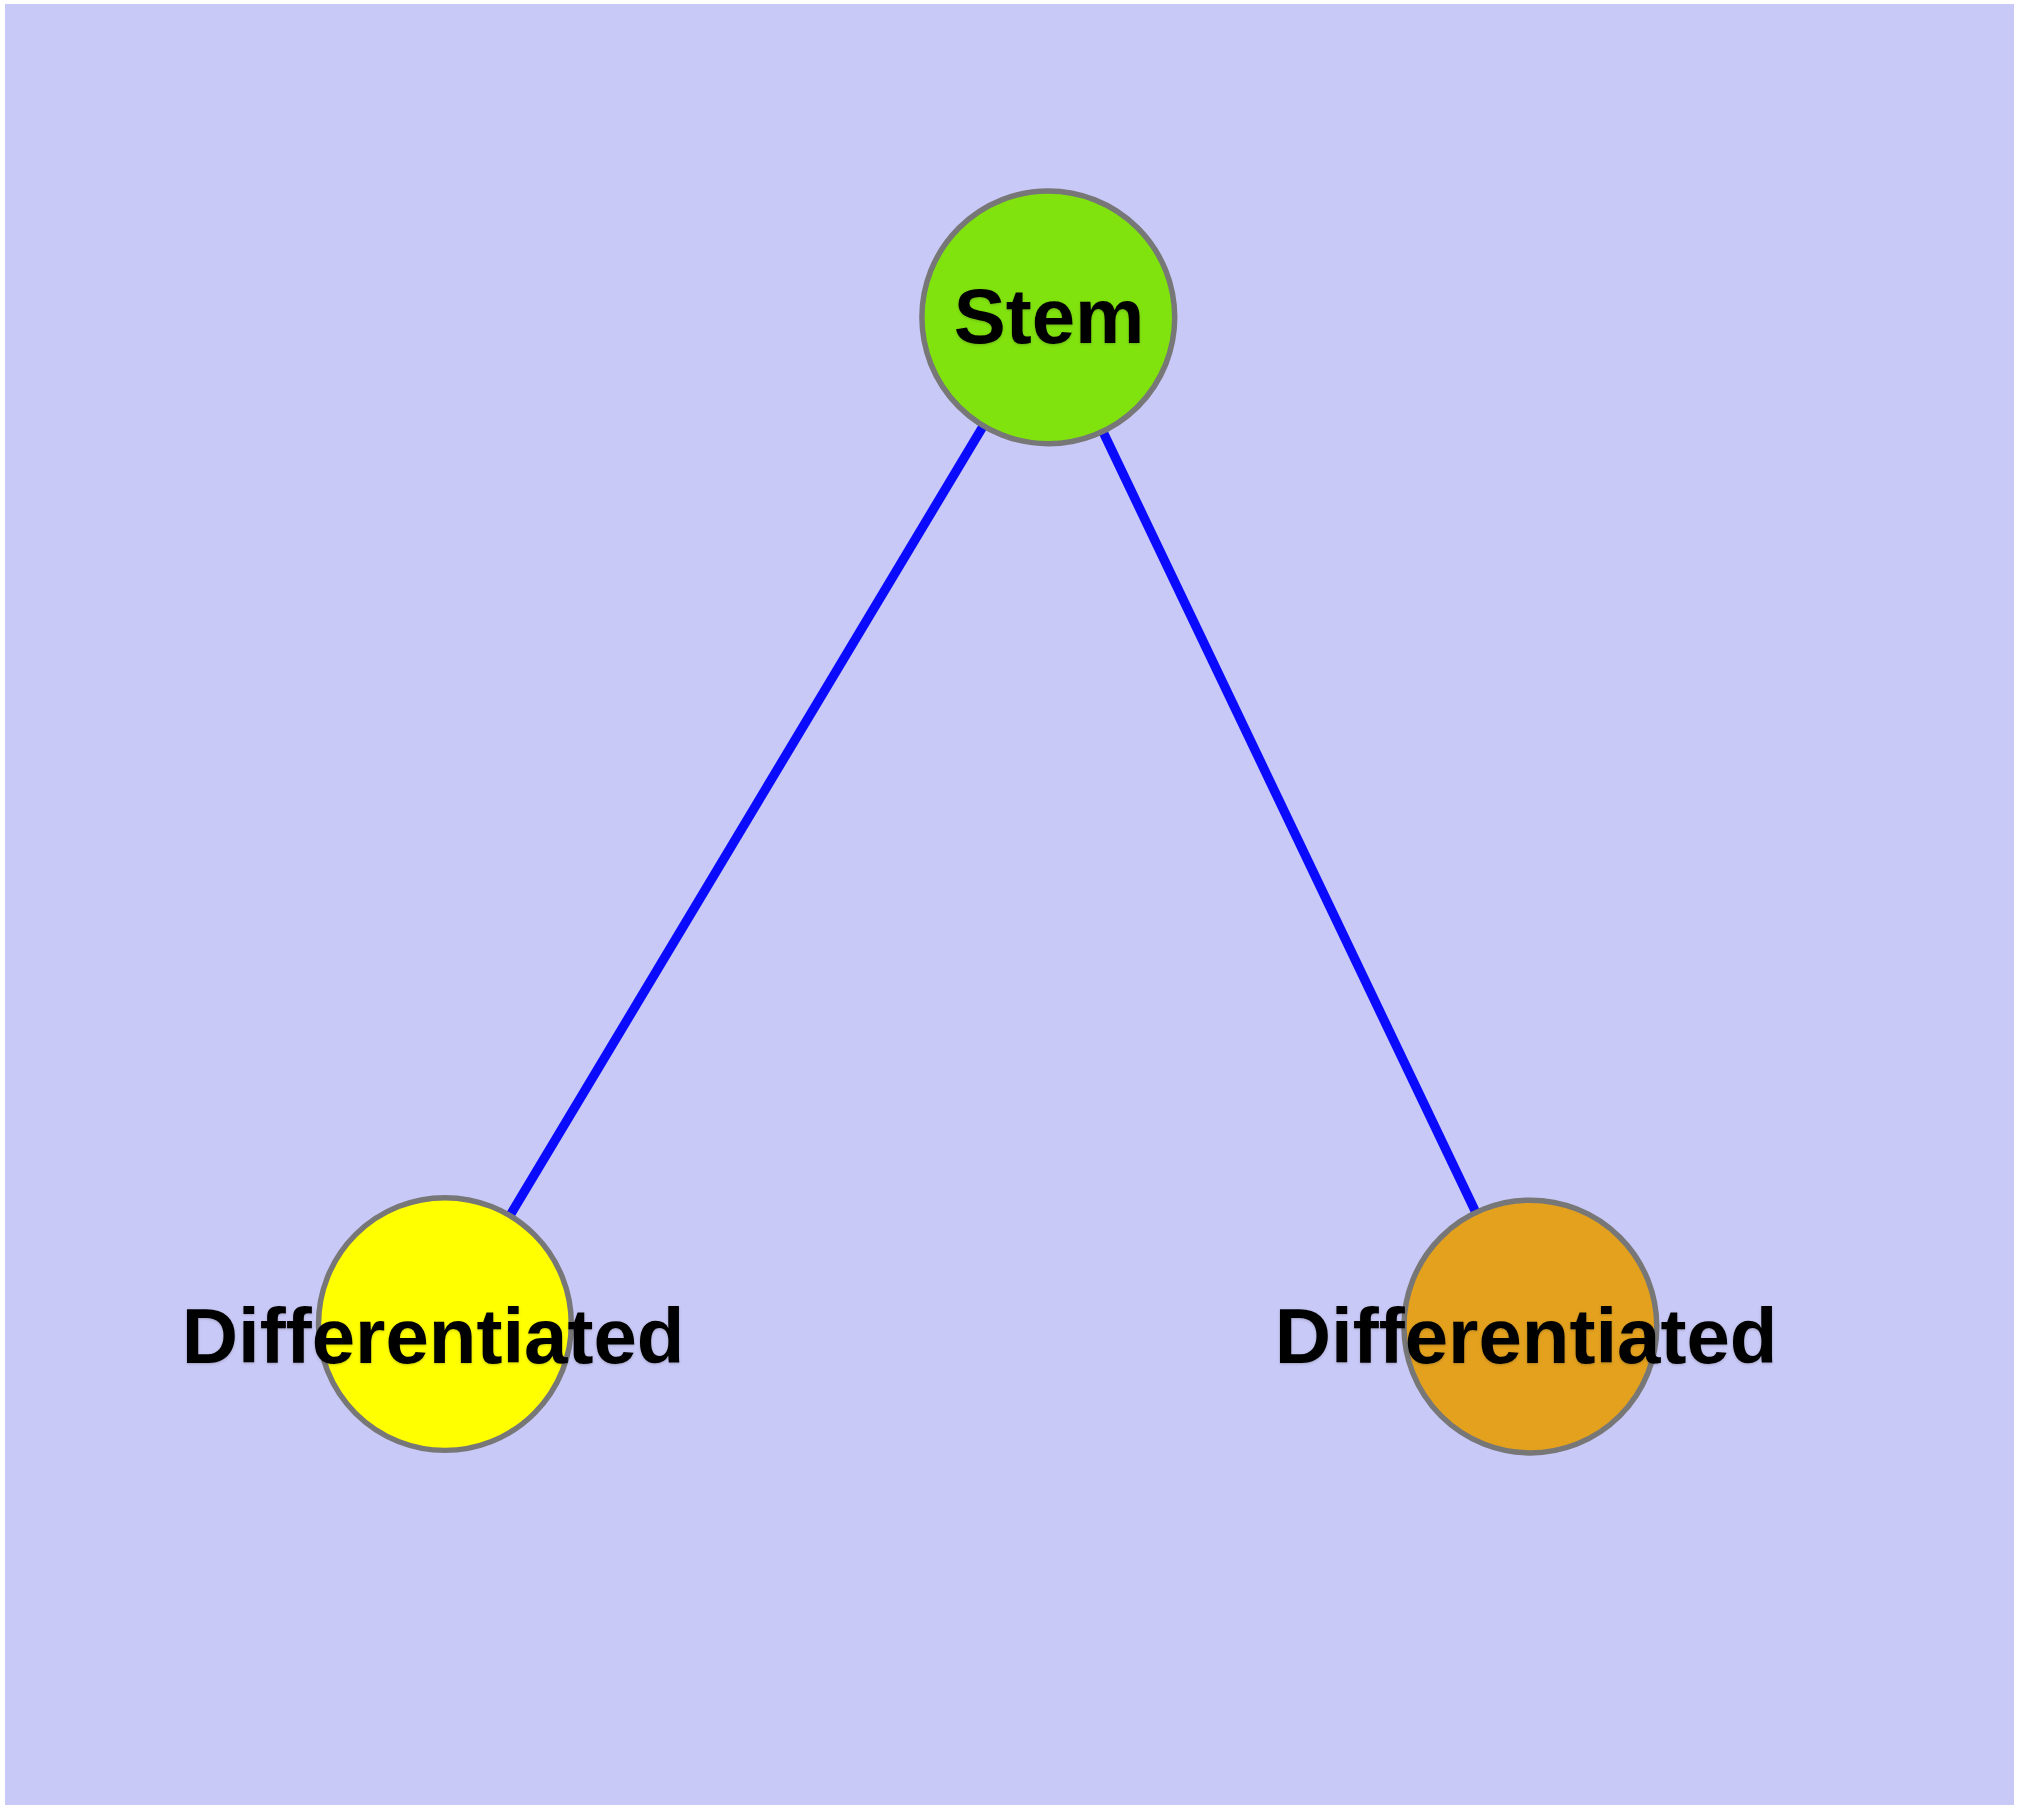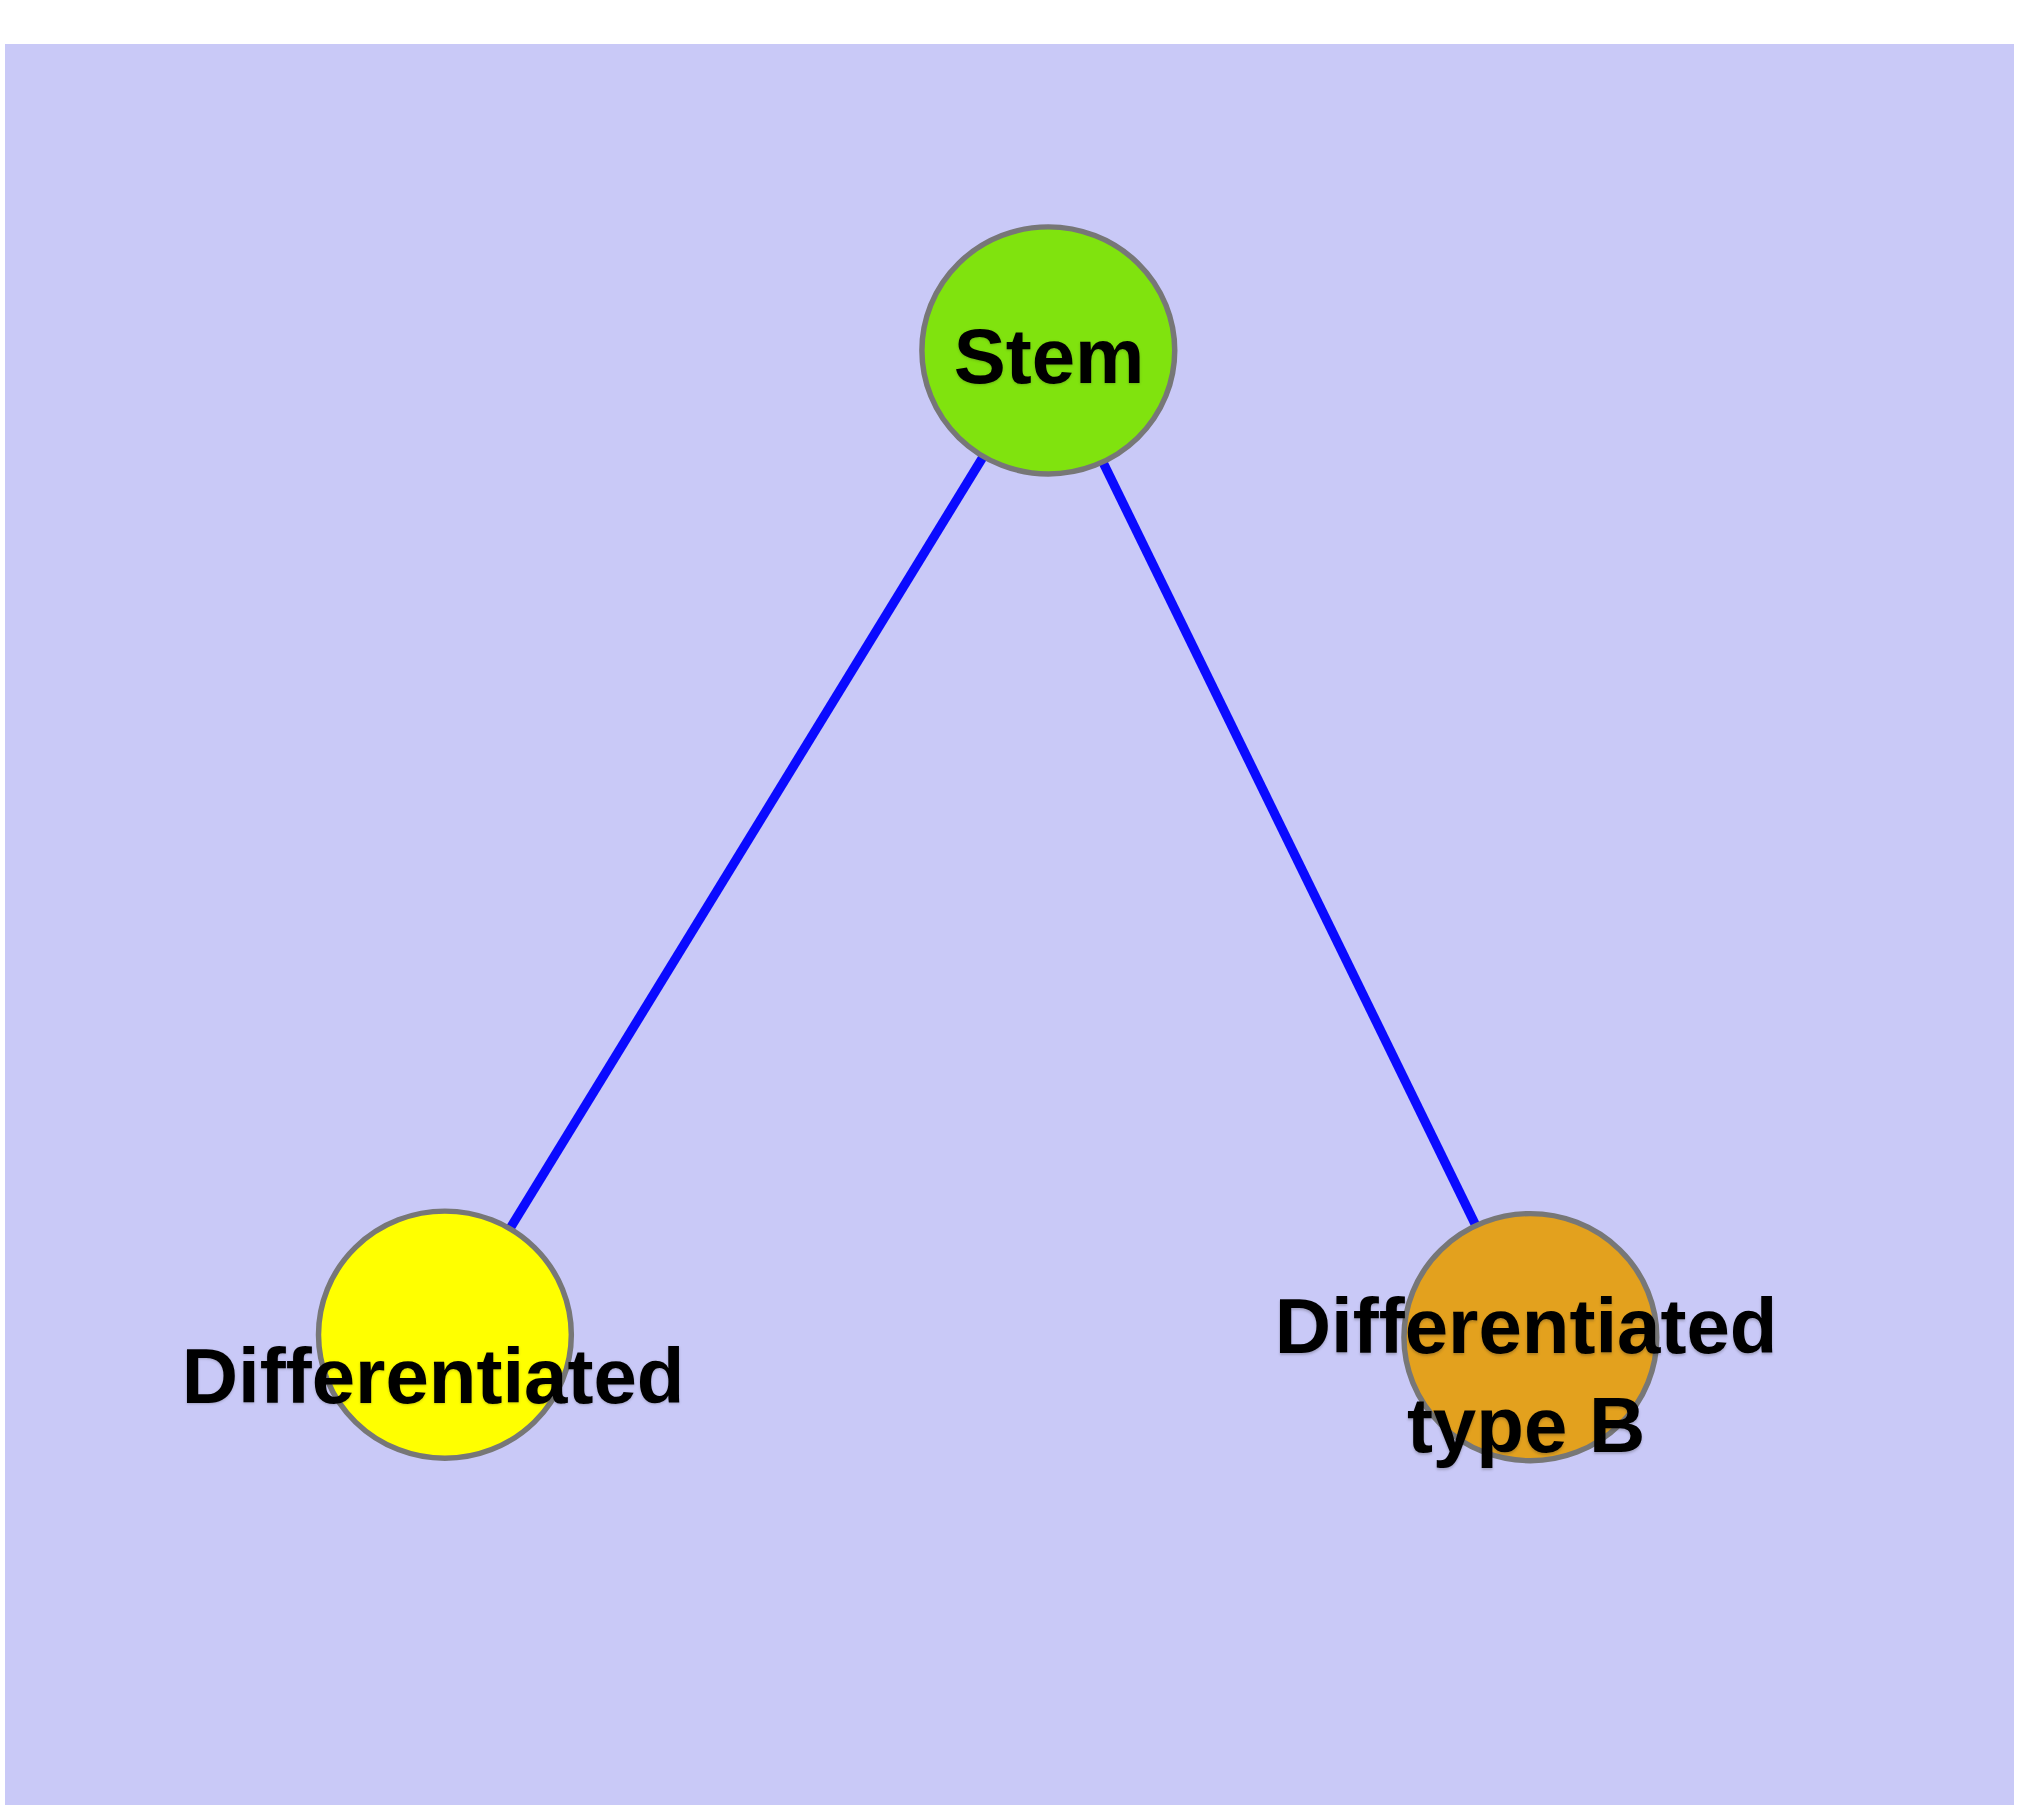--- a/index.html
+++ b/index.html
@@ -16,21 +16,20 @@
     height: 1812px;
     background: #ffffff;
   }
   .canvas {
     position: absolute;
     left: 5.1px;
     top: 4.2px;
     right: 6.8px;
     bottom: 6.8px;
     background: var(--bg, #C9C9F7);
-    margin-top: 40px;
   }
   .diagram-svg {
     position: absolute;
     left: 0;
     top: 0;
     width: 100%;
     height: 100%;
   }
   .edge-line {
     stroke: var(--edge, #0A0AFF);
@@ -76,18 +75,17 @@
     <div class="node-label label-stem">
       <span class="line">Stem</span>
     </div>
 
     <div class="node-label label-type-a">
       <span class="line">Differentiated</span>
     </div>
 
     <div class="node-label label-type-b">
       <span class="line">Differentiated</span>
-      <span class="line">type B</span>
     </div>
 
   </div>
 </div>
 
 
 </body></html>

